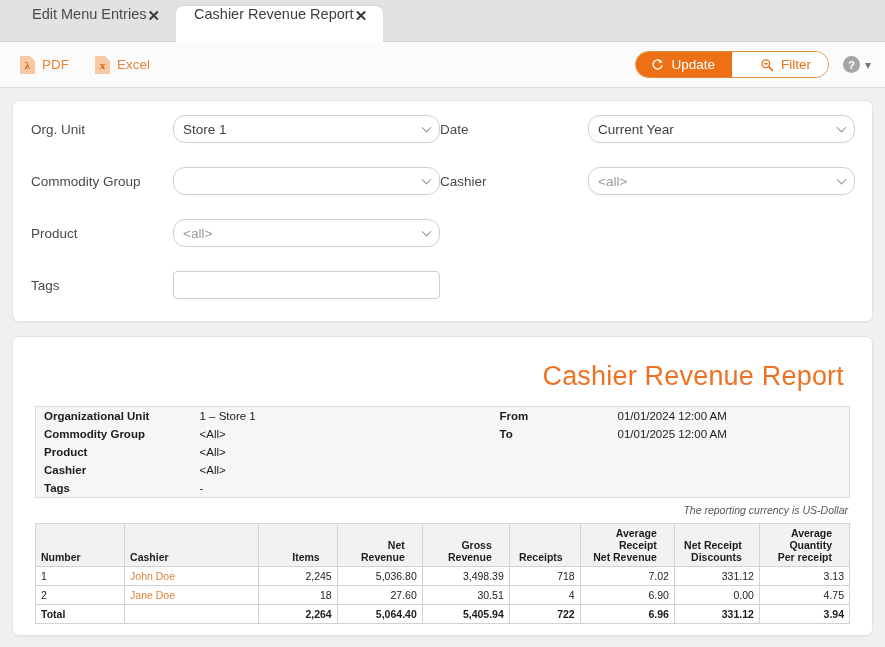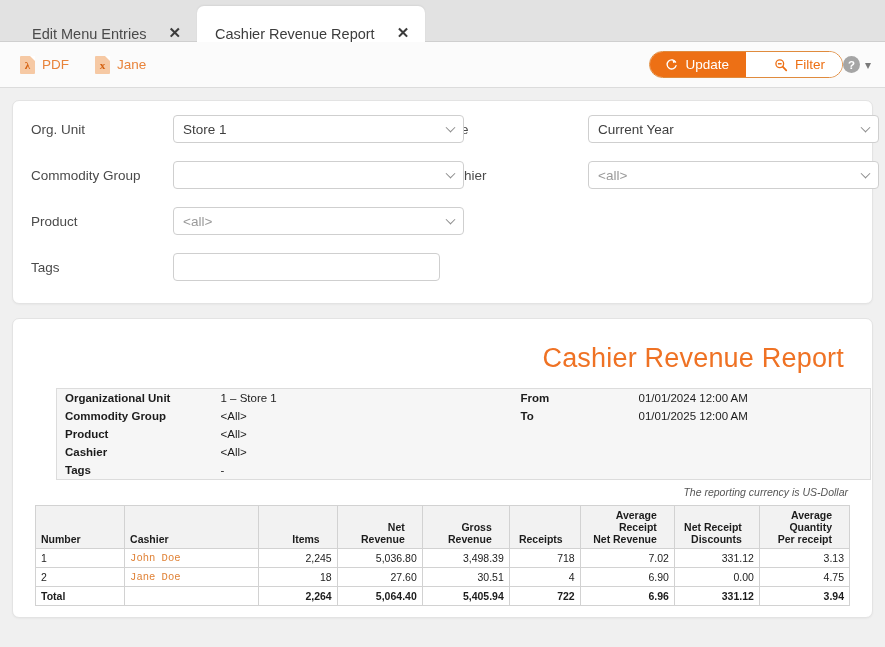--- a/index.html
+++ b/index.html
@@ -17,22 +17,22 @@
     position: relative;
     height: 42px;
     background: #e2e2e2;
     display: flex;
     align-items: flex-end;
     padding-left: 14px;
     border-bottom: 1px solid #cfcfcf;
   }
   .tab {
     display: flex;
-    align-items: flex-end;
-    gap: 21px;
+    align-items: flex-start;
+    gap: 0;
     height: 36px;
     padding: 0 15px 0 18px;
     font-size: 14.5px;
     color: #4a4a4a;
     cursor: pointer;
     border-radius: 7px 7px 0 0;
     position: relative;
     top: 1px;
   }
   .tab.active {
@@ -72,21 +72,21 @@
     font-size: 11px; font-weight: bold; color: #d4600f;
     font-family: "Liberation Serif", serif;
   }
   .file-ico::after {
     content: "";
     position: absolute; top: 0; right: 0;
     border-width: 0 5px 5px 0;
     border-style: solid;
     border-color: transparent #ffffff transparent transparent;
   }
-  .tb-right { margin-left: auto; display: flex; }
+  .tb-right { margin-left: auto; display: flex; gap: 14px; }
 
   .btn-group {
     display: flex;
     border-radius: 14px;
     overflow: hidden;
     border: 1px solid #e08b3d;
     height: 27px;
   }
   .btn-update {
     background: #ed7015;
@@ -140,33 +140,33 @@
   .sliders b {
     position: absolute; width: 3px; height: 6px; background: #767676; display:block;
   }
   .sliders b:nth-child(4) { top: -1px; left: 9px; }
   .sliders b:nth-child(5) { top: 4px; left: 2px; }
   .sliders b:nth-child(6) { top: 9px; left: 7px; }
 
   .param-grid {
     display: grid;
     grid-template-columns: 142px 267px 1fr;
-    row-gap: 18px;
+    row-gap: 24px;
     align-items: center;
   }
   .pg-label { font-size: 13.5px; color: #4a4a4a; }
   .pg-right { display: flex; align-items: center; }
   .pg-right .pg-label { width: 148px; }
 
   .sel {
     position: relative;
-    width: 291px;
+    width: 267px;
     height: 28px;
     border: 1px solid #cfcfcf;
-    border-radius: 4px;
+    border-radius: 12px;
     background: #fff;
     display: flex; align-items: center;
     padding: 0 26px 0 9px;
     font-size: 13.5px;
     color: #3f3f3f;
     cursor: pointer;
   }
   .sel.ph { color: #9a9a9a; }
   .sel .caret {
     position: absolute; right: 9px; top: 50%;
@@ -194,21 +194,20 @@
     padding: 8px 6px 14px 0;
     letter-spacing: .2px;
   }
 
   .info-table {
     width: 100%;
     border-collapse: collapse;
     background: #f6f6f6;
     border: 1px solid #dcdcdc;
     font-size: 11.5px;
-    margin-left: 21px;
   }
   .info-table td { padding: 3px 4px; vertical-align: top; color: #1c1c1c; }
   .info-table td.k { font-weight: bold; width: 160px; padding-left: 8px; }
   .info-table td.v { width: 300px; }
   .info-table td.k2 { font-weight: bold; width: 118px; }
   .info-table td.v2 { }
 
   .currency-note {
     text-align: right;
     font-size: 10.5px;
@@ -233,21 +232,21 @@
     height: 27px;
     line-height: 1.15;
   }
   .data-table td {
     border: 1px solid #d2d2d2;
     padding: 3px 5px;
     height: 19px;
   }
   .data-table .ta-l { text-align: left; }
   .data-table .ta-r { text-align: right; }
-  .data-table .lnk { color: #e08338; font-family: Liberation Mono, monospace; }
+  .data-table .lnk { color: #e08338; }
   .data-table tr.total td { font-weight: bold; }
 </style>
 </head>
 <body>
 
 <div class="tabbar">
   <div class="tab">
     <span>Edit Menu Entries</span>
     <span class="tab-close">✕</span>
   </div>
@@ -258,21 +257,21 @@
 </div>
 
 <div class="toolbar">
   <div class="tb-left">
     <div class="exp-btn">
       <span class="file-ico">λ</span>
       <span>PDF</span>
     </div>
     <div class="exp-btn">
       <span class="file-ico">x</span>
-      <span>Jane</span>
+      <span>Excel</span>
     </div>
   </div>
 
   <div class="tb-right">
     <div class="btn-group">
       <div class="btn-update">
         <svg width="13" height="13" viewBox="0 0 16 16">
           <path d="M13 5 A5.6 5.6 0 1 0 13.6 9.4" fill="none" stroke="#ffffff" stroke-width="1.7" stroke-linecap="round"></path>
           <path d="M9.3 1.6 L13.4 4.9 L9.9 6.0 Z" fill="#ffffff"></path>
         </svg>

